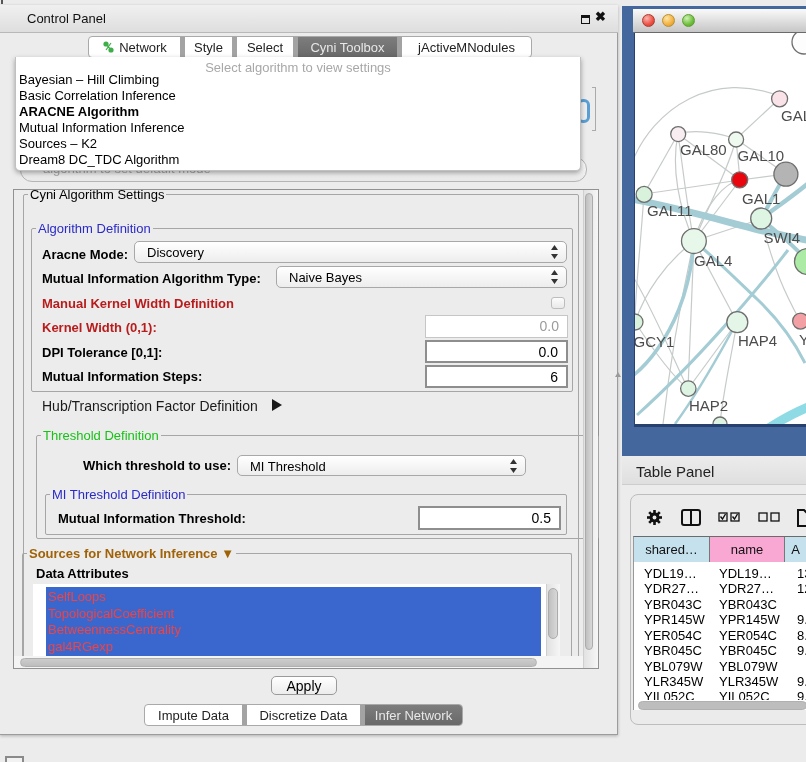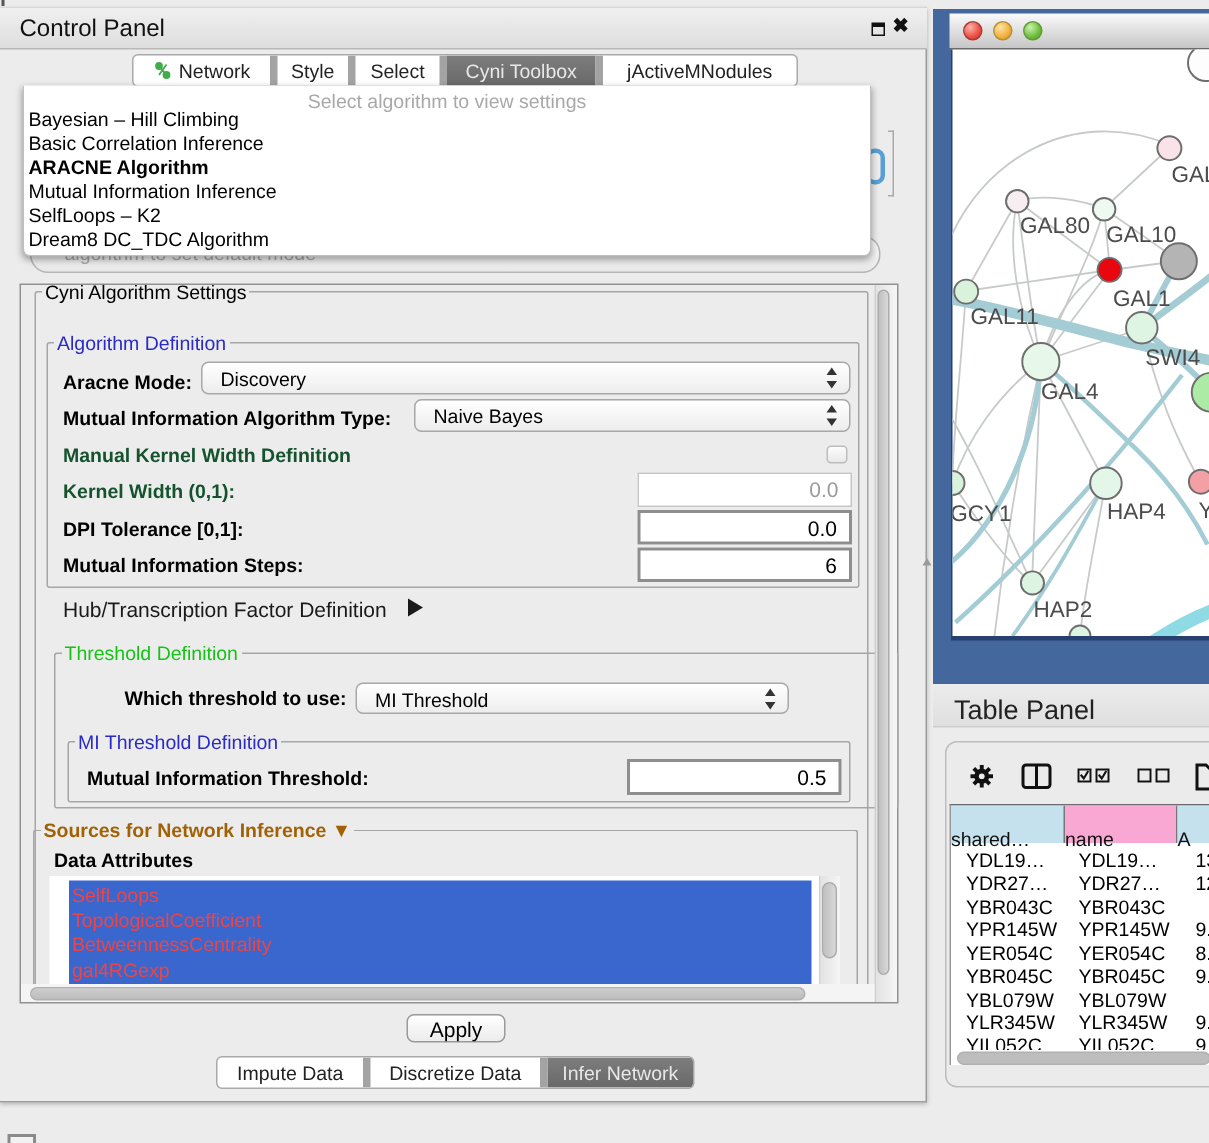--- a/index.html
+++ b/index.html
@@ -1,20 +1,20 @@
 <!DOCTYPE html>
 <html><head><meta charset="utf-8"><style>
 *{margin:0;padding:0;box-sizing:border-box}
 html,body{width:806px;height:762px;background:#ececec;font-family:"Liberation Sans",sans-serif;overflow:hidden}
 .abs{position:absolute}
 #stage{position:relative;width:806px;height:762px}
 
 #cp{left:0;top:5px;width:618px;height:730px;background:#ececec;border:1px solid #9c9c9c;border-left:none;box-shadow:0 1px 3px rgba(0,0,0,.25)}
 #cp-title{left:0;top:5px;width:618px;height:28px;background:linear-gradient(#f0f0f0,#dedede);border-bottom:1px solid #b8b8b8;}
-#cp-title .t{position:absolute;left:13px;top:6px;font-size:16px;color:#111}
+#cp-title .t{position:absolute;left:27px;top:6px;font-size:13px;color:#111}
 .winbtn-sq{left:581px;top:15px;width:9px;height:9px;border:1px solid #111;border-top:3px solid #111}
 .winbtn-x{left:595px;top:9px;font-size:13px;font-weight:bold;color:#111}
 
 .seg{display:flex;background:#fff;border:1px solid #a9a9a9;border-radius:4px;overflow:hidden;font-size:13px;color:#222;align-items:center}
 .seg .s{height:100%;display:flex;align-items:center;justify-content:center;white-space:nowrap;border-left:5px solid #a3a3a3}
 .seg .s:first-child{border-left:none}
 .seg .sel{background:linear-gradient(#7d7d7d,#696969);color:#e8e8e8}
 #tabs-top{left:88px;top:36px;width:444px;height:22px}
 
 #popup{left:15px;top:57px;width:566px;height:114px;background:#fff;border:1px solid #c0c0c0;border-top:none;border-radius:0 0 5px 5px;box-shadow:0 2px 5px rgba(0,0,0,.35);z-index:30}
@@ -23,21 +23,21 @@
 
 #combo-behind{left:20px;top:157px;width:567px;height:25px;background:linear-gradient(#fdfdfd,#e8e8e8);border:1px solid #b5b5b5;border-radius:12px;z-index:5;overflow:hidden}
 #combo-behind .txt{position:absolute;left:22px;top:3px;font-size:13px;color:#a9a9a9}
 #focus-ring{left:577px;top:99px;width:13px;height:24px;border:3px solid #5a9fd4;border-radius:6px;background:#eee;z-index:5}
 #fs-behind{left:592px;top:87px;width:4px;height:44px;border-top:1px solid #aaa;border-right:1px solid #aaa;border-bottom:1px solid #aaa;z-index:4}
 
 #spane{left:13px;top:189px;width:586px;height:480px;border:1px solid #919191;background:#ececec}
 fieldset{border:1px solid #a6a6a6;border-radius:2px;position:absolute}
 fieldset legend{font-size:13px;padding:0 2px;margin-left:4px;white-space:nowrap}
 .lbl{position:absolute;font-size:13px;font-weight:bold;color:#000;white-space:nowrap}
-.lbl.dis{color:#14532d}
+.lbl.dis{color:#b91c1c}
 .combo{position:absolute;background:linear-gradient(#ffffff,#ededed);border:1px solid #a8a8a8;border-radius:5px;font-size:13px;color:#000}
 .combo .ct{position:absolute;left:12px;top:3px}
 .combo .ar{position:absolute;right:7px;top:2px;width:9px;height:16px}
 .field{position:absolute;background:#fff;border:2px solid #8e8e8e;font-size:14px;color:#000;text-align:right;padding:2px 8px 0 0}
 .field.dis{border:1px solid #c6c6c6;color:#9b9b9b}
 
 .vsb-track{position:absolute;background:linear-gradient(90deg,#e2e2e2,#f6f6f6);border-left:1px solid #cfcfcf}
 .vsb-thumb{position:absolute;background:linear-gradient(90deg,#c0c0c0,#d8d8d8);border:1px solid #ababab;border-radius:5px}
 .hsb-thumb{position:absolute;background:linear-gradient(#cdcdcd,#bdbdbd);border:1px solid #b0b0b0;border-radius:5px}
 
@@ -48,24 +48,24 @@
 #apply{left:271px;top:676px;width:66px;height:19px;background:linear-gradient(#ffffff,#ececec);border:1px solid #9a9a9a;border-radius:5px;text-align:center;font-size:14px;color:#000;padding-top:1px}
 #tabs-bot{left:144px;top:704px;width:319px;height:22px}
 
 #desktop{left:622px;top:6px;width:184px;height:450px;background:#44679e}
 #net-title{left:633px;top:9px;width:173px;height:24px;background:linear-gradient(#fafafa,#c6c6c6);border-bottom:1px solid #6a6a6a}
 .tl{position:absolute;top:5px;width:13px;height:13px;border-radius:50%}
 #net-canvas{left:634px;top:33px;width:172px;height:391px;background:#fff;border-left:1px solid #27406e}
 #net-bottom{left:634px;top:424px;width:172px;height:3px;background:#27406e}
 
 #tp-head{left:622px;top:456px;width:184px;height:29px;background:linear-gradient(#ececec,#dfdfdf);border-bottom:1px solid #cdcdcd}
-#tp-head .t{position:absolute;left:14px;top:7px;font-size:18px;color:#222}
+#tp-head .t{position:absolute;left:14px;top:7px;font-size:15px;color:#222}
 #tp-panel{left:630px;top:494px;width:190px;height:231px;background:#ebebeb;border:1px solid #bdbdbd;border-radius:8px 0 0 8px}
 #tbl{left:633px;top:536px;width:173px;height:174px;background:#fff;border-top:1px solid #6b6b6b;border-left:1px solid #989898;overflow:hidden;font-size:13px}
-.th{position:absolute;top:0;height:25px;border-right:1px solid #777;text-align:left;padding-top:15px;color:#111}
+.th{position:absolute;top:0;height:25px;border-right:1px solid #777;text-align:center;padding-top:5px;color:#111}
 .td{position:absolute;white-space:nowrap}
 </style></head>
 <body>
 <div id="stage">
 
 <div class="abs" id="desktop"></div>
 <div class="abs" id="net-title">
   <div class="tl" style="left:9px;background:radial-gradient(circle at 35% 30%,#f9b4ac,#ee4f43 60%,#c33a30);border:1px solid #ad3a31"></div>
   <div class="tl" style="left:29px;background:radial-gradient(circle at 35% 30%,#fce6a4,#f3b040 60%,#cf9029);border:1px solid #b9902d"></div>
   <div class="tl" style="left:49px;background:radial-gradient(circle at 35% 30%,#cdf2b2,#6ebe3c 60%,#54a125);border:1px solid #5d9e30"></div>
@@ -301,21 +301,21 @@
 <div class="vsb-thumb abs" style="left:585px;top:193px;width:8px;height:457px"></div>
 <div class="abs" style="left:14px;top:656px;width:569px;height:12px;background:#f4f4f4"></div>
 <div class="hsb-thumb abs" style="left:20px;top:658px;width:517px;height:9px"></div>
 
 <div class="abs" id="popup">
  <div class="hint">Select algorithm to view settings</div>
  <div class="it" style="top:15px">Bayesian – Hill Climbing</div>
  <div class="it" style="top:31px">Basic Correlation Inference</div>
  <div class="it" style="top:47px;font-weight:bold">ARACNE Algorithm</div>
  <div class="it" style="top:63px">Mutual Information Inference</div>
- <div class="it" style="top:79px">SelfLoops – K2</div>
+ <div class="it" style="top:79px">Sources – K2</div>
  <div class="it" style="top:95px">Dream8 DC_TDC Algorithm</div>
 </div>
 
 <div class="abs" id="apply">Apply</div>
 <div class="abs seg" id="tabs-bot">
  <div class="s" style="width:97px">Impute Data</div>
  <div class="s" style="width:118px">Discretize Data</div>
  <div class="s sel" style="width:102px">Infer Network</div>
 </div>
 <div class="abs" style="left:5px;top:756px;width:19px;height:10px;border:2px solid #8a8a8a;background:#f2f2f2"></div>

